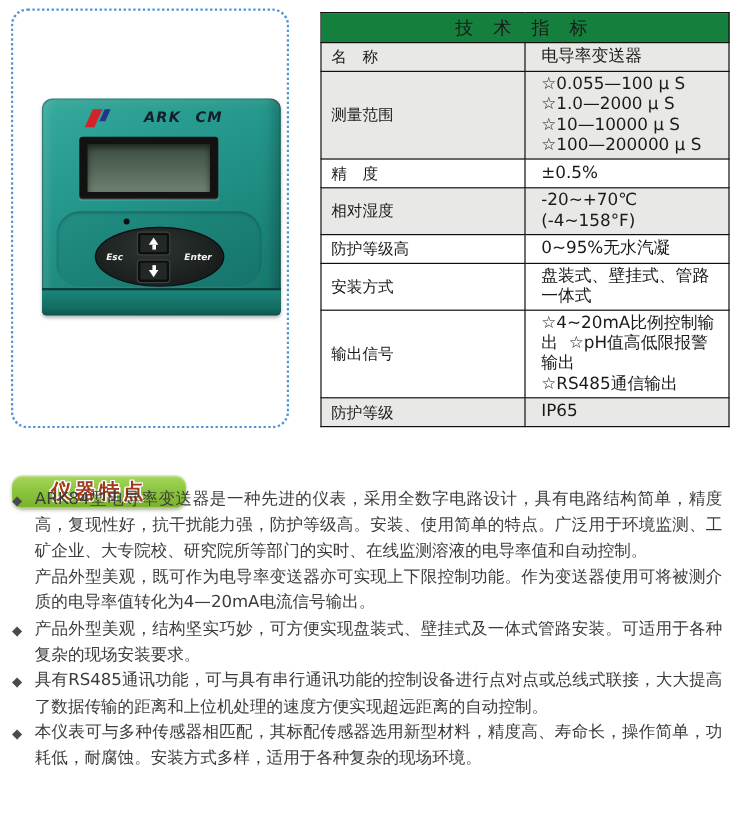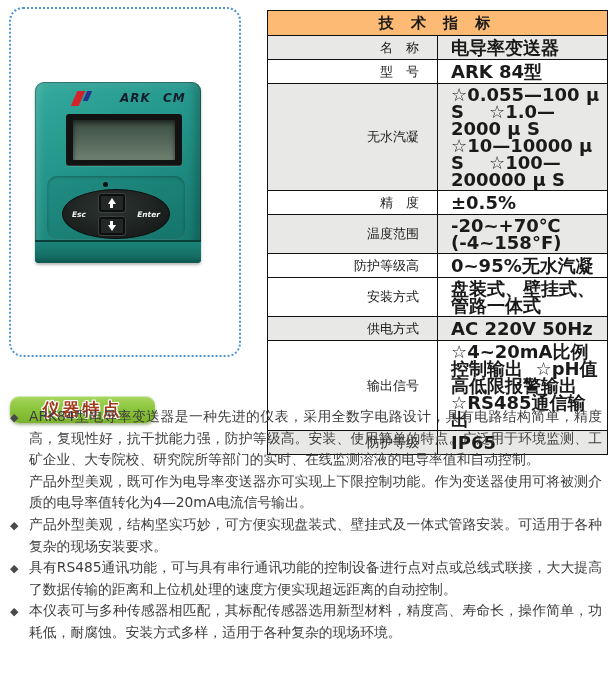--- a/index.html
+++ b/index.html
@@ -6,21 +6,21 @@
   .page{
     position:relative;width:610px;height:700px;background:#ffffff;overflow:hidden;
     font-family:"DejaVu Sans","Liberation Sans",sans-serif;color:#1a1a1a;
   }
 
   
   .photo-frame{
     position:absolute;left:9px;top:7px;width:228px;height:346px;
     border:2px dotted #4f96d8;border-radius:14px;background:#fff;
   }
-  .device{position:absolute;left:24px;top:73px;width:166px;height:181px;}
+  .device{position:absolute;left:24px;top:73px;width:199px;height:181px;}
   .dev-body{
     position:relative;width:100%;height:100%;
     border-radius:9px 9px 4px 4px;
     background:linear-gradient(155deg,#35aa9d 0%,#23958a 40%,#1a8278 75%,#14756b 100%);
     box-shadow:inset 0 0 0 1px rgba(0,0,0,.28), inset -6px -2px 10px rgba(0,0,0,.22),
                inset 4px 3px 8px rgba(255,255,255,.14), 0 2px 3px rgba(0,0,0,.28);
   }
   .dev-head{position:absolute;left:0;right:0;top:6px;height:20px;display:flex;align-items:center;}
   .logo{position:relative;width:20px;height:15px;margin-left:38px;}
   .logo .slash-red{position:absolute;left:1px;bottom:0;width:8px;height:15px;background:#d2232a;transform:skewX(-24deg);}
@@ -30,21 +30,21 @@
     position:absolute;left:31px;top:32px;width:116px;height:52px;background:#121212;
     border-radius:3px;padding:6px 7px;box-sizing:border-box;
     box-shadow:inset 0 -1px 1px rgba(255,255,255,.15), 0 1px 1px rgba(255,255,255,.12);
   }
   .lcd-screen{
     width:100%;height:100%;border-radius:1px;
     background:linear-gradient(180deg,#3c4e44 0%,#55685a 55%,#6f8170 100%);
     box-shadow:inset 0 3px 5px rgba(0,0,0,.55);
   }
   .panel{
-    position:absolute;left:12px;right:16px;top:94px;height:64px;border-radius:10px;
+    position:absolute;left:12px;right:16px;top:94px;height:64px;border-radius:20px;
     background:rgba(0,0,0,.05);
     box-shadow:inset 0 1px 3px rgba(0,0,0,.30), inset 0 -1px 1px rgba(255,255,255,.12);
   }
   .led-dot{position:absolute;left:56px;top:6px;width:5px;height:5px;border-radius:50%;background:#0c0f0e;}
   .keypad{
     position:absolute;left:50%;top:13px;transform:translateX(-50%);
     width:108px;height:50px;border-radius:50%;
     background:radial-gradient(ellipse at 45% 35%,#2e3432 0%,#1b201e 65%,#101412 100%);
     border:1px solid #0a0d0c;
     display:flex;align-items:center;justify-content:space-between;
@@ -66,23 +66,23 @@
     background:linear-gradient(180deg,#1b857a 0%,#136c62 70%,#0c564e 100%);
     border-top:2px solid rgba(0,0,0,.30);
   }
 
   
   .spec{
     position:absolute;left:267px;top:10px;width:341px;border-collapse:collapse;
     table-layout:fixed;
   }
   .spec th,.spec td{border:1.4px solid #101010;padding:0;vertical-align:middle;}
-  .spec .hdr{height:24px;text-align:center;font-size:15px;font-weight:bold;letter-spacing:6px;background:#fdba74;}
-  .spec th.lbl{width:64px;font-weight:normal;font-size:13px;text-align:right;padding:0 18px;}
-  .spec td.val{font-size:18px;padding:2px 4px 2px 13px;white-space:pre-wrap;line-height:17px;font-weight:bold;}
+  .spec .hdr{height:24px;text-align:center;font-size:15px;font-weight:normal;letter-spacing:6px;background:#15803d;}
+  .spec th.lbl{width:64px;font-weight:normal;font-size:13px;text-align:left;padding:0 8px;}
+  .spec td.val{font-size:14px;padding:2px 4px 2px 13px;white-space:pre-wrap;line-height:17px;}
   .spec tr.single{height:24px;}
   .spec tr.double{height:42px;}
   .spec tr.alt{background:#e8e8e6;}
 
   
   .banner{
     position:absolute;height:27px;display:flex;align-items:center;justify-content:center;
     background:linear-gradient(180deg,#a9d65f 0%,#8cc63f 45%,#7ab32a 100%);
     border-radius:9px;
     box-shadow:0 2px 3px rgba(70,100,25,.45), inset 0 1px 1px rgba(255,255,255,.55);
@@ -148,48 +148,40 @@
 
   <table class="spec">
     <tbody>
         <tr>
       <td class="hdr" colspan="2">技 术 指 标</td>
     </tr>
     <tr class="single alt">
       <th class="lbl">名　称</th>
       <td class="val">电导率变送器</td>
     </tr>
-    <tr class="single">
-      <th class="lbl">型　号</th>
-      <td class="val">ARK 84型</td>
-    </tr>
     <tr class="double alt">
-      <th class="lbl">无水汽凝</th>
+      <th class="lbl">测量范围</th>
       <td class="val"><span>☆0.055—100 μ S    ☆1.0—2000 μ S</span><br><span>☆10—10000 μ S    ☆100—200000 μ S</span></td>
     </tr>
     <tr class="single">
       <th class="lbl">精　度</th>
       <td class="val">±0.5%</td>
     </tr>
     <tr class="single alt">
-      <th class="lbl">温度范围</th>
+      <th class="lbl">相对湿度</th>
       <td class="val">-20~+70℃ (-4~158°F)</td>
     </tr>
     <tr class="single">
       <th class="lbl">防护等级高</th>
       <td class="val">0~95%无水汽凝</td>
     </tr>
     <tr class="single">
       <th class="lbl">安装方式</th>
       <td class="val">盘装式、壁挂式、管路一体式</td>
     </tr>
-    <tr class="single alt">
-      <th class="lbl">供电方式</th>
-      <td class="val">AC 220V 50Hz</td>
-    </tr>
     <tr class="double">
       <th class="lbl">输出信号</th>
       <td class="val"><span>☆4~20mA比例控制输出  ☆pH值高低限报警输出</span><br><span>☆RS485通信输出</span></td>
     </tr>
     <tr class="single alt">
       <th class="lbl">防护等级</th>
       <td class="val">IP65</td>
     </tr>
   </tbody>
     </table>

